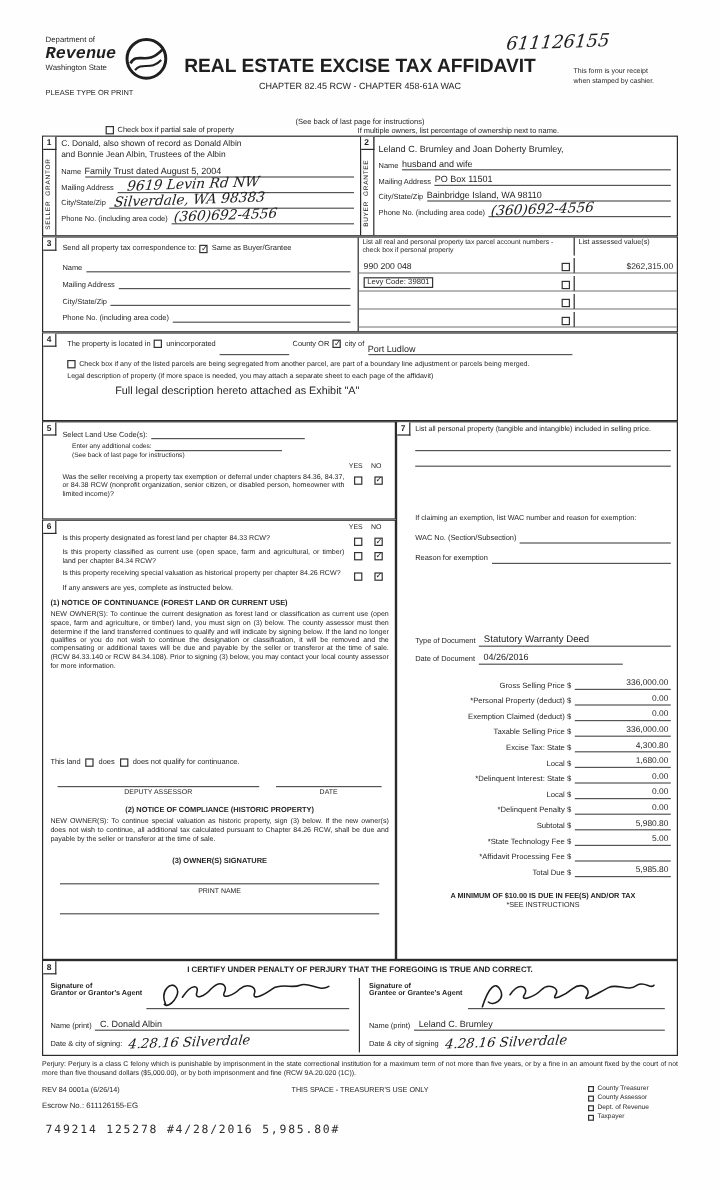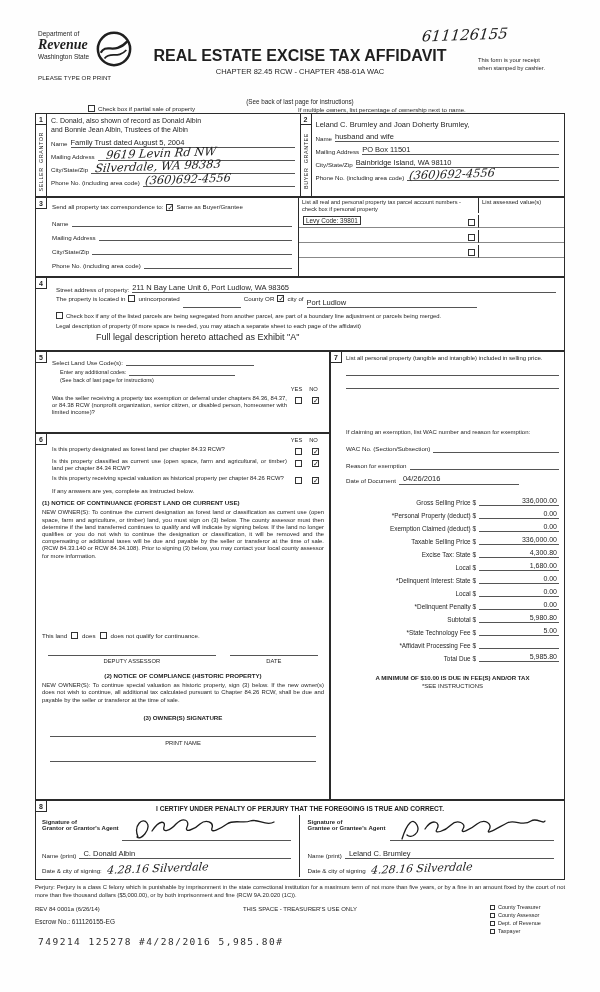--- a/index.html
+++ b/index.html
@@ -42,21 +42,21 @@
   .stamp{font-family:"DejaVu Sans Mono",monospace;font-size:9.5px;letter-spacing:1.5px;color:#2e2e2e}
 </style>
 </head>
 <body>
 
 <div class="sheet">
 
   <div class="abs" style="left:38px;top:30px;display:flex;gap:6px;align-items:flex-start">
     <div>
       <div style="font-size:6.5px">Department of</div>
-      <div style="font-family:Liberation Serif, serif;font-weight:bold;font-style:italic;font-size:14px">Revenue</div>
+      <div style="font-family:Liberation Mono, monospace;font-weight:bold;font-style:italic;font-size:14px">Revenue</div>
       <div style="font-size:6.5px">Washington State</div>
     </div>
     <svg width="38" height="38" viewBox="0 0 40 40">
       <circle cx="20" cy="20" r="17" fill="none" stroke="#1f1f1f" stroke-width="2.6"></circle>
       <path d="M6,24 C12,13 20,27 34,12" stroke="#1f1f1f" stroke-width="2.4" fill="none"></path>
       <path d="M10,30 C16,22 24,31 33,21" stroke="#1f1f1f" stroke-width="1.8" fill="none"></path>
     </svg>
   </div>
   <div class="abs l" style="left:38px;top:74px">PLEASE TYPE OR PRINT</div>
 
@@ -175,20 +175,27 @@
       </div>
     </div>
     <div style="flex:1;border-left:1px solid #2b2b2b;display:flex;flex-direction:column">
       <div style="display:flex">
         <div style="flex:1;font-size:5.7px;line-height:1.15;padding:1px 3px">List all real and personal property tax parcel account numbers - check box if personal property</div>
         <div style="width:86px;border-left:1px solid #2b2b2b;font-size:6px;padding:1px 3px">List assessed value(s)</div>
       </div>
       <div style="margin-top:2px">
         <div class="s3row">
           <div class="s3parcel">
+              <span style="flex:1">990 200 048</span>
+              <span class="cb"></span>
+            </div>
+          <div class="s3val">$262,315.00</div>
+        </div>
+        <div class="s3row">
+          <div class="s3parcel">
               <span style="flex:1"><span class="boxed">Levy Code: 39801</span></span>
               <span class="cb"></span>
             </div>
           <div class="s3val"></div>
         </div>
         <div class="s3row">
           <div class="s3parcel">
               <span style="flex:1"></span>
               <span class="cb"></span>
             </div>
@@ -200,26 +207,20 @@
               <span class="cb"></span>
             </div>
           <div class="s3val"></div>
         </div>
       </div>
     </div>
   </div>
 
   <div class="abs box" style="left:35px;top:277px;width:530px;height:74px;padding:3px 8px 2px 20px">
     <div class="num">4</div>
-    <div class="frow" style="height:12px">
-      <span class="l">Street address of property:</span>
-      <span class="fill">
-          <span class="p75 b" style="font-weight:normal">211 N Bay Lane Unit 6, Port Ludlow, WA 98365</span>
-        </span>
-    </div>
     <div style="display:flex;gap:3px;height:13px;margin-top:2px">
       <span class="l">The property is located in</span>
       <span class="cb"></span>
       <span class="l">unincorporated</span>
       <span class="fill" style="max-width:58px"></span>
       <span class="l">County OR</span>
       <span class="cb">✓</span>
       <span class="l">city of</span>
       <span class="fill" style="max-width:170px">
           <span class="p75">Port Ludlow</span>
@@ -327,20 +328,26 @@
     <div class="sigline" style="margin-top:12px"></div>
     <div style="font-size:6px;margin-top:40px">If claiming an exemption, list WAC number and reason for exemption:</div>
     <div class="frow" style="height:13px;margin-top:5px">
       <span class="l">WAC No. (Section/Subsection)</span>
       <span class="fill"></span>
     </div>
     <div class="frow" style="height:14px;margin-top:3px">
       <span class="l">Reason for exemption</span>
       <span class="fill"></span>
     </div>
+    <div class="frow" style="height:13px;margin-top:56px">
+      <span class="l">Type of Document</span>
+      <span class="fill">
+          <span class="p8" style="margin-left:4px">Statutory Warranty Deed</span>
+        </span>
+    </div>
     <div class="frow" style="height:13px;margin-top:2px">
       <span class="l">Date of Document</span>
       <span class="fill" style="max-width:120px">
           <span class="p75" style="margin-left:4px">04/26/2016</span>
         </span>
     </div>
     <div style="margin-top:8px">
       <div class="fee-row">
           <span class="fee-l">Gross Selling Price $</span>
           <span class="fee-v">336,000.00</span>

